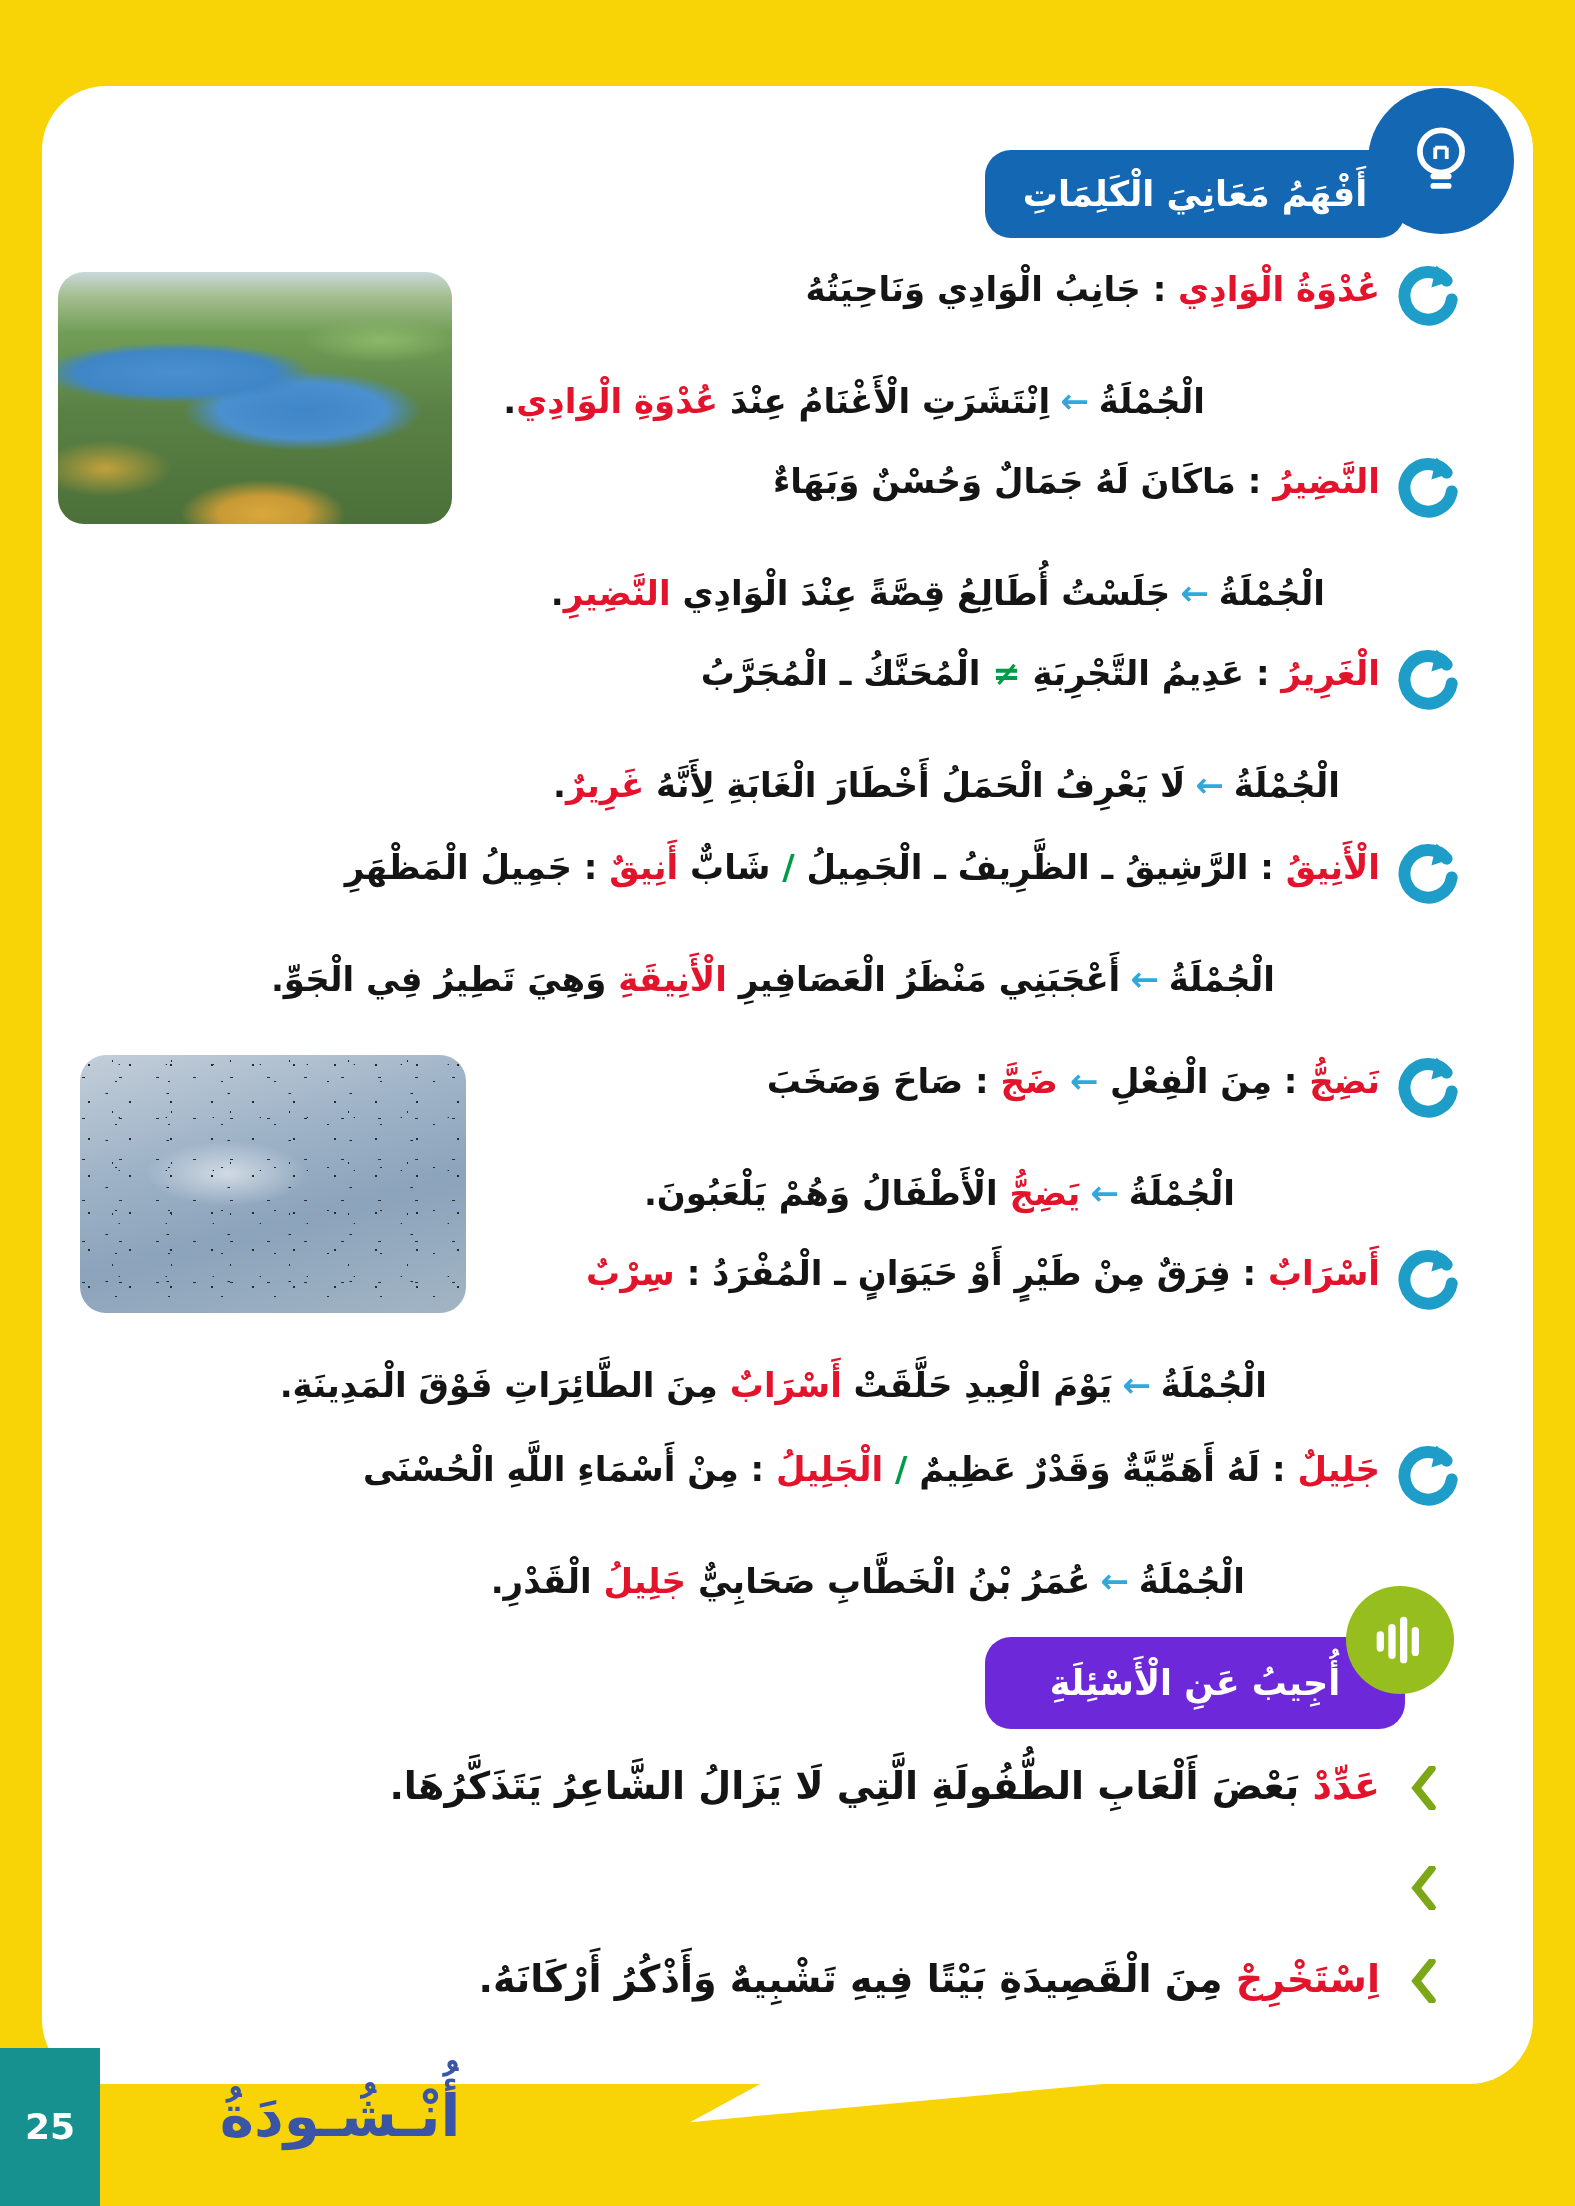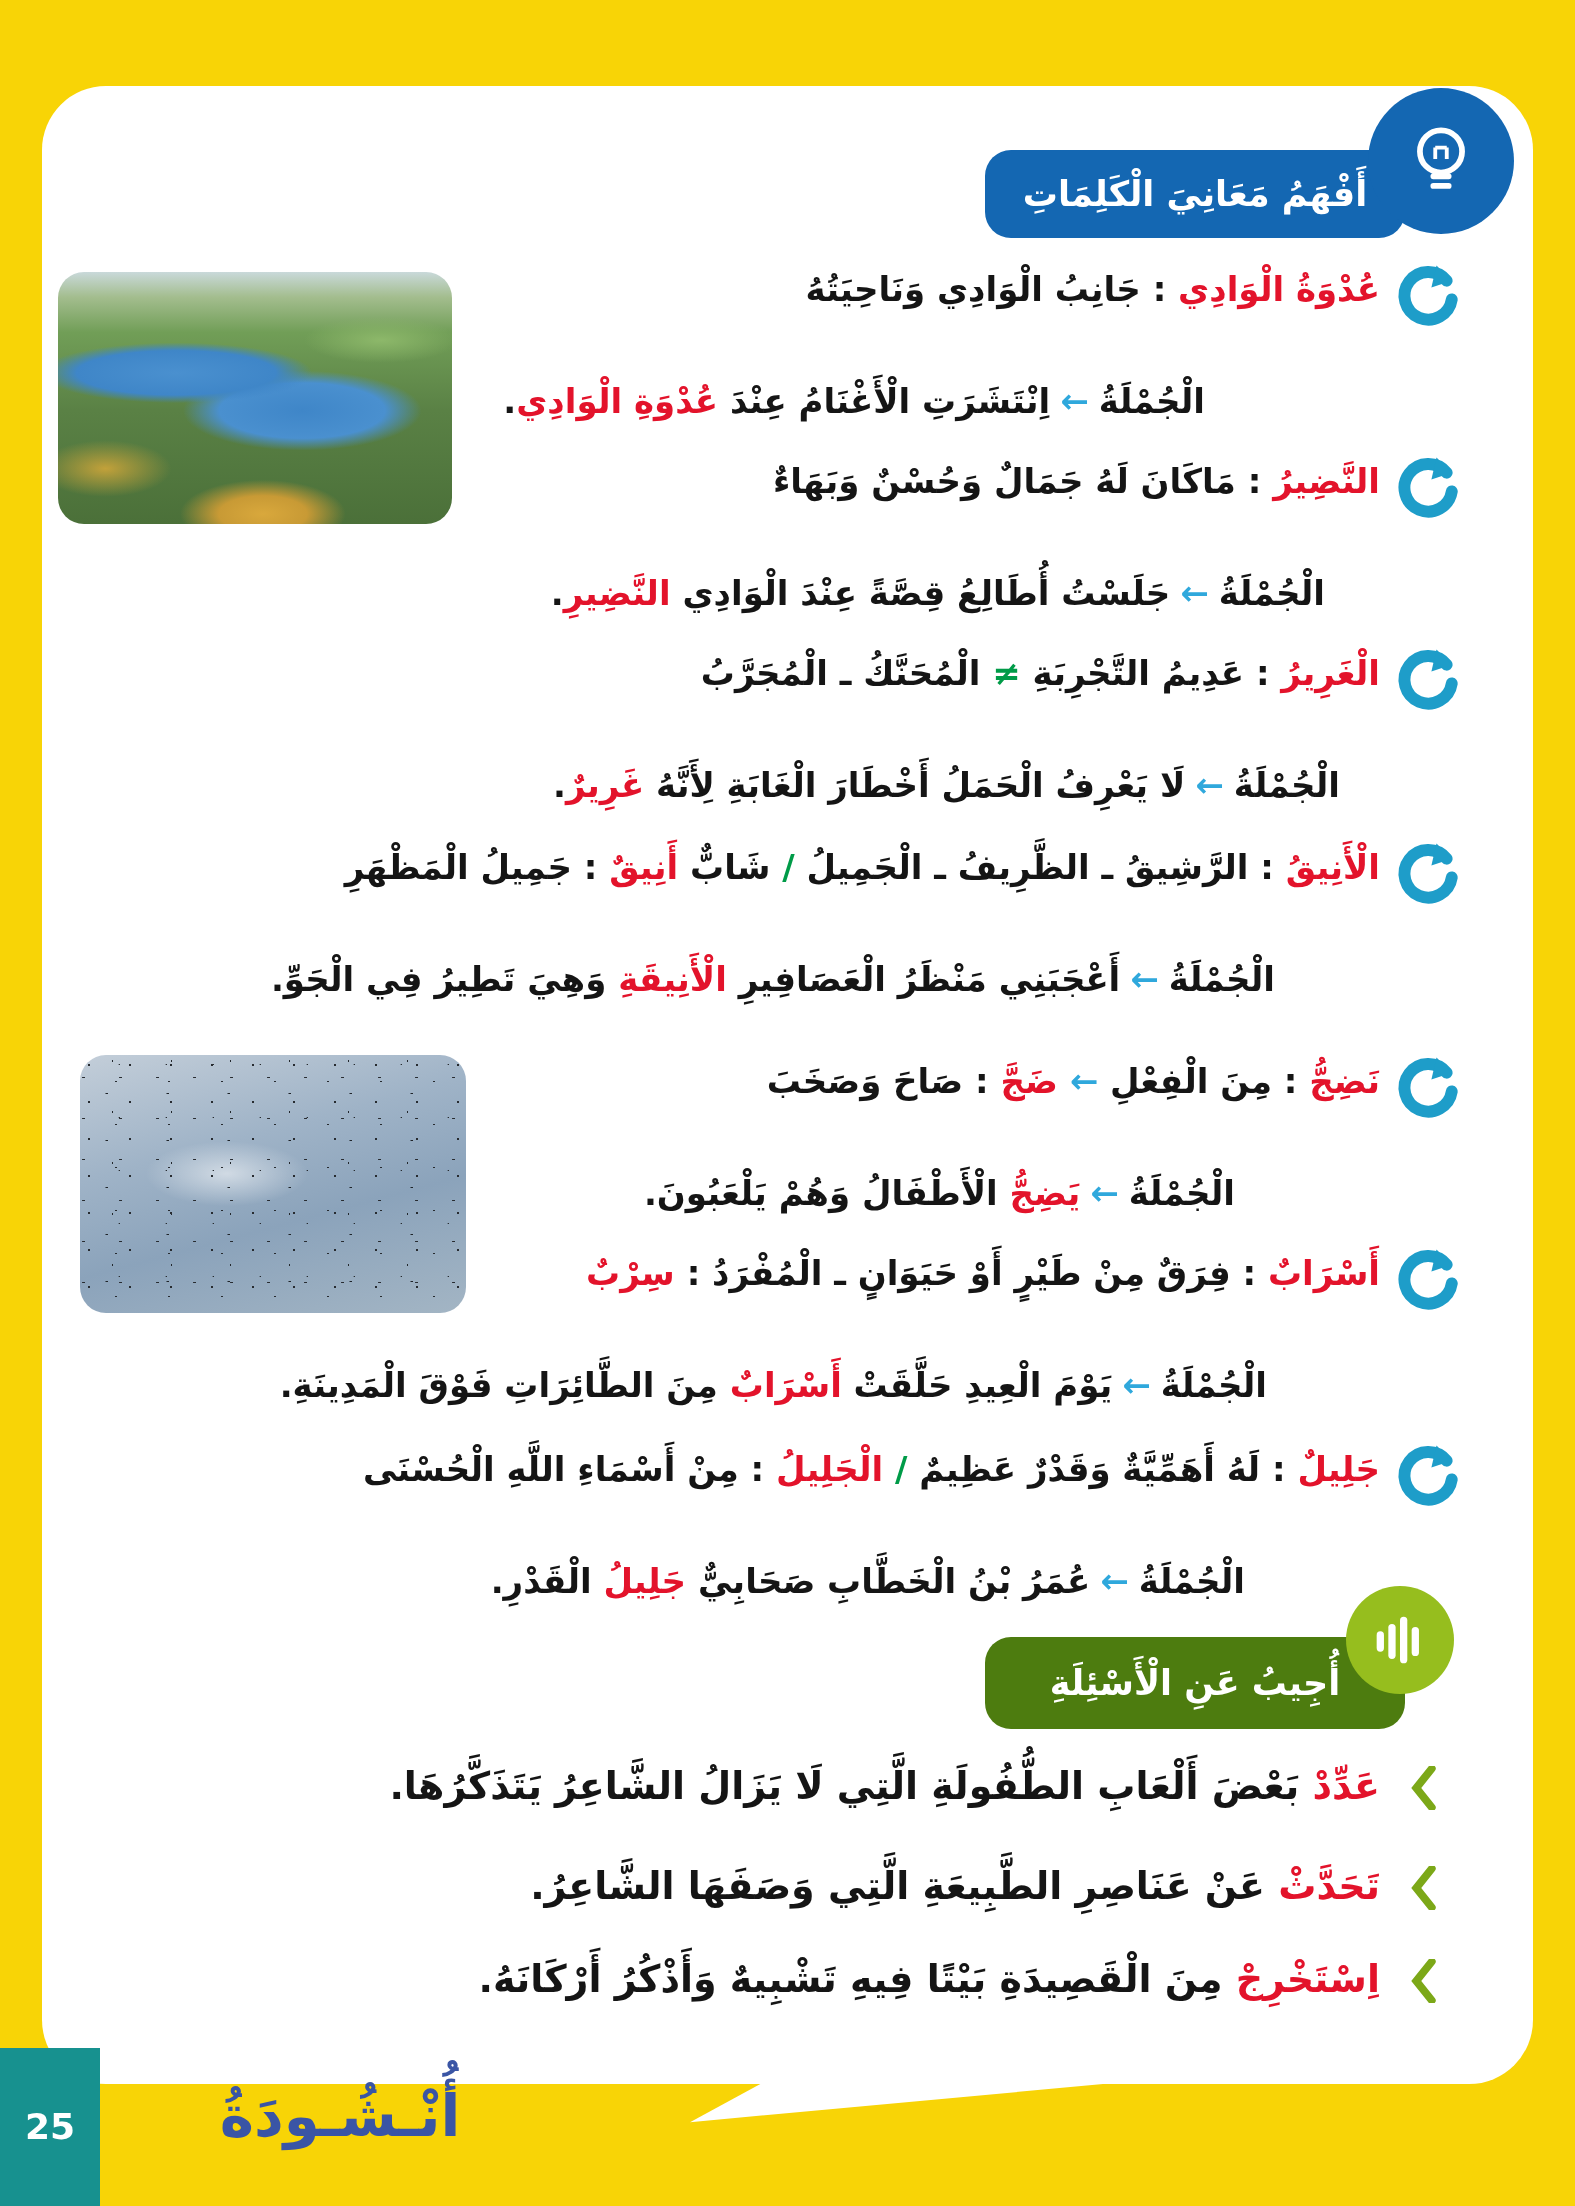--- a/index.html
+++ b/index.html
@@ -41,21 +41,21 @@
     font-size:34px;color:#151515;z-index:2;line-height:1.4;}
   .term-red{color:#E3132B;}
   .seg-black{color:#151515;} .seg-red{color:#E3132B;} .seg-green{color:#009B48;} .seg-blue{color:#2FA8DC;}
   .sent-label{color:#151515;} .arrow-blue{color:#2FA8DC;padding:0 10px;}
   .i1{top:262px;} .i2{top:454px;} .i3{top:646px;} .i4{top:840px;} .i5{top:1054px;} .i6{top:1246px;} .i7{top:1442px;}
   .t1{top:266px;right:195px;} .t2{top:458px;right:195px;} .t3{top:650px;right:195px;}
   .t4{top:844px;right:195px;} .t5{top:1058px;right:195px;text-align:right;} .t6{top:1250px;right:195px;} .t7{top:1446px;right:195px;}
   .s1{top:378px;right:370px;} .s2{top:570px;right:250px;} .s3{top:762px;right:235px;}
   .s4{top:956px;right:300px;} .s5{top:1170px;right:340px;} .s6{top:1362px;right:308px;} .s7{top:1558px;right:330px;}
   
-  .badge-green{position:absolute;left:985px;top:1637px;width:420px;height:92px;background:#4d7c0f;
+  .badge-green{position:absolute;left:985px;top:1637px;width:420px;height:92px;background:#6d28d9;
     border-radius:26px;color:#fff;font-size:35px;font-weight:bold;display:flex;align-items:center;
     justify-content:center;direction:rtl;z-index:3;}
   .face-circle-white{position:absolute;left:1402px;top:1598px;width:92px;height:92px;border-radius:50%;
     background:#fff;z-index:4;}
   .speaker-circle{position:absolute;left:1346px;top:1586px;width:108px;height:108px;border-radius:50%;
     background:#96BE1E;display:flex;align-items:center;justify-content:center;z-index:5;}
   .question-line{position:absolute;direction:rtl;white-space:nowrap;font-weight:bold;font-size:38px;
     color:#151515;right:195px;z-index:2;line-height:1.4;}
   .q1{top:1760px;} .q2{top:1860px;} .q3{top:1953px;}
   .q-bullet{position:absolute;right:138px;width:26px;height:44px;z-index:2;}
@@ -197,21 +197,20 @@
         <path d="M16 2 L4 17 L16 32" stroke="#7CA818" stroke-width="6" fill="none" stroke-linecap="round"></path>
       </svg>
   </div>
   <div class="question-line q1"><span class="seg-red">عَدِّدْ</span><span class="seg-black"> بَعْضَ أَلْعَابِ الطُّفُولَةِ الَّتِي لَا يَزَالُ الشَّاعِرُ يَتَذَكَّرُهَا.</span></div>
 
   <div class="q-bullet qb2">
     <svg width="26" height="44" viewBox="0 0 20 34">
         <path d="M16 2 L4 17 L16 32" stroke="#7CA818" stroke-width="6" fill="none" stroke-linecap="round"></path>
       </svg>
   </div>
-  <div class="question-line q2"><span class="seg-red">تَحَدَّثْ</span><span class="seg-black"> عَنْ عَنَاصِرِ الطَّبِيعَةِ الَّتِي وَصَفَهَا الشَّاعِرُ.</span></div>
 
   <div class="q-bullet qb3">
     <svg width="26" height="44" viewBox="0 0 20 34">
         <path d="M16 2 L4 17 L16 32" stroke="#7CA818" stroke-width="6" fill="none" stroke-linecap="round"></path>
       </svg>
   </div>
   <div class="question-line q3"><span class="seg-red">اِسْتَخْرِجْ</span><span class="seg-black"> مِنَ الْقَصِيدَةِ بَيْتًا فِيهِ تَشْبِيهٌ وَأَذْكُرُ أَرْكَانَهُ.</span></div>
 
   <div class="page-tab">
     <span class="page-num">25</span>

